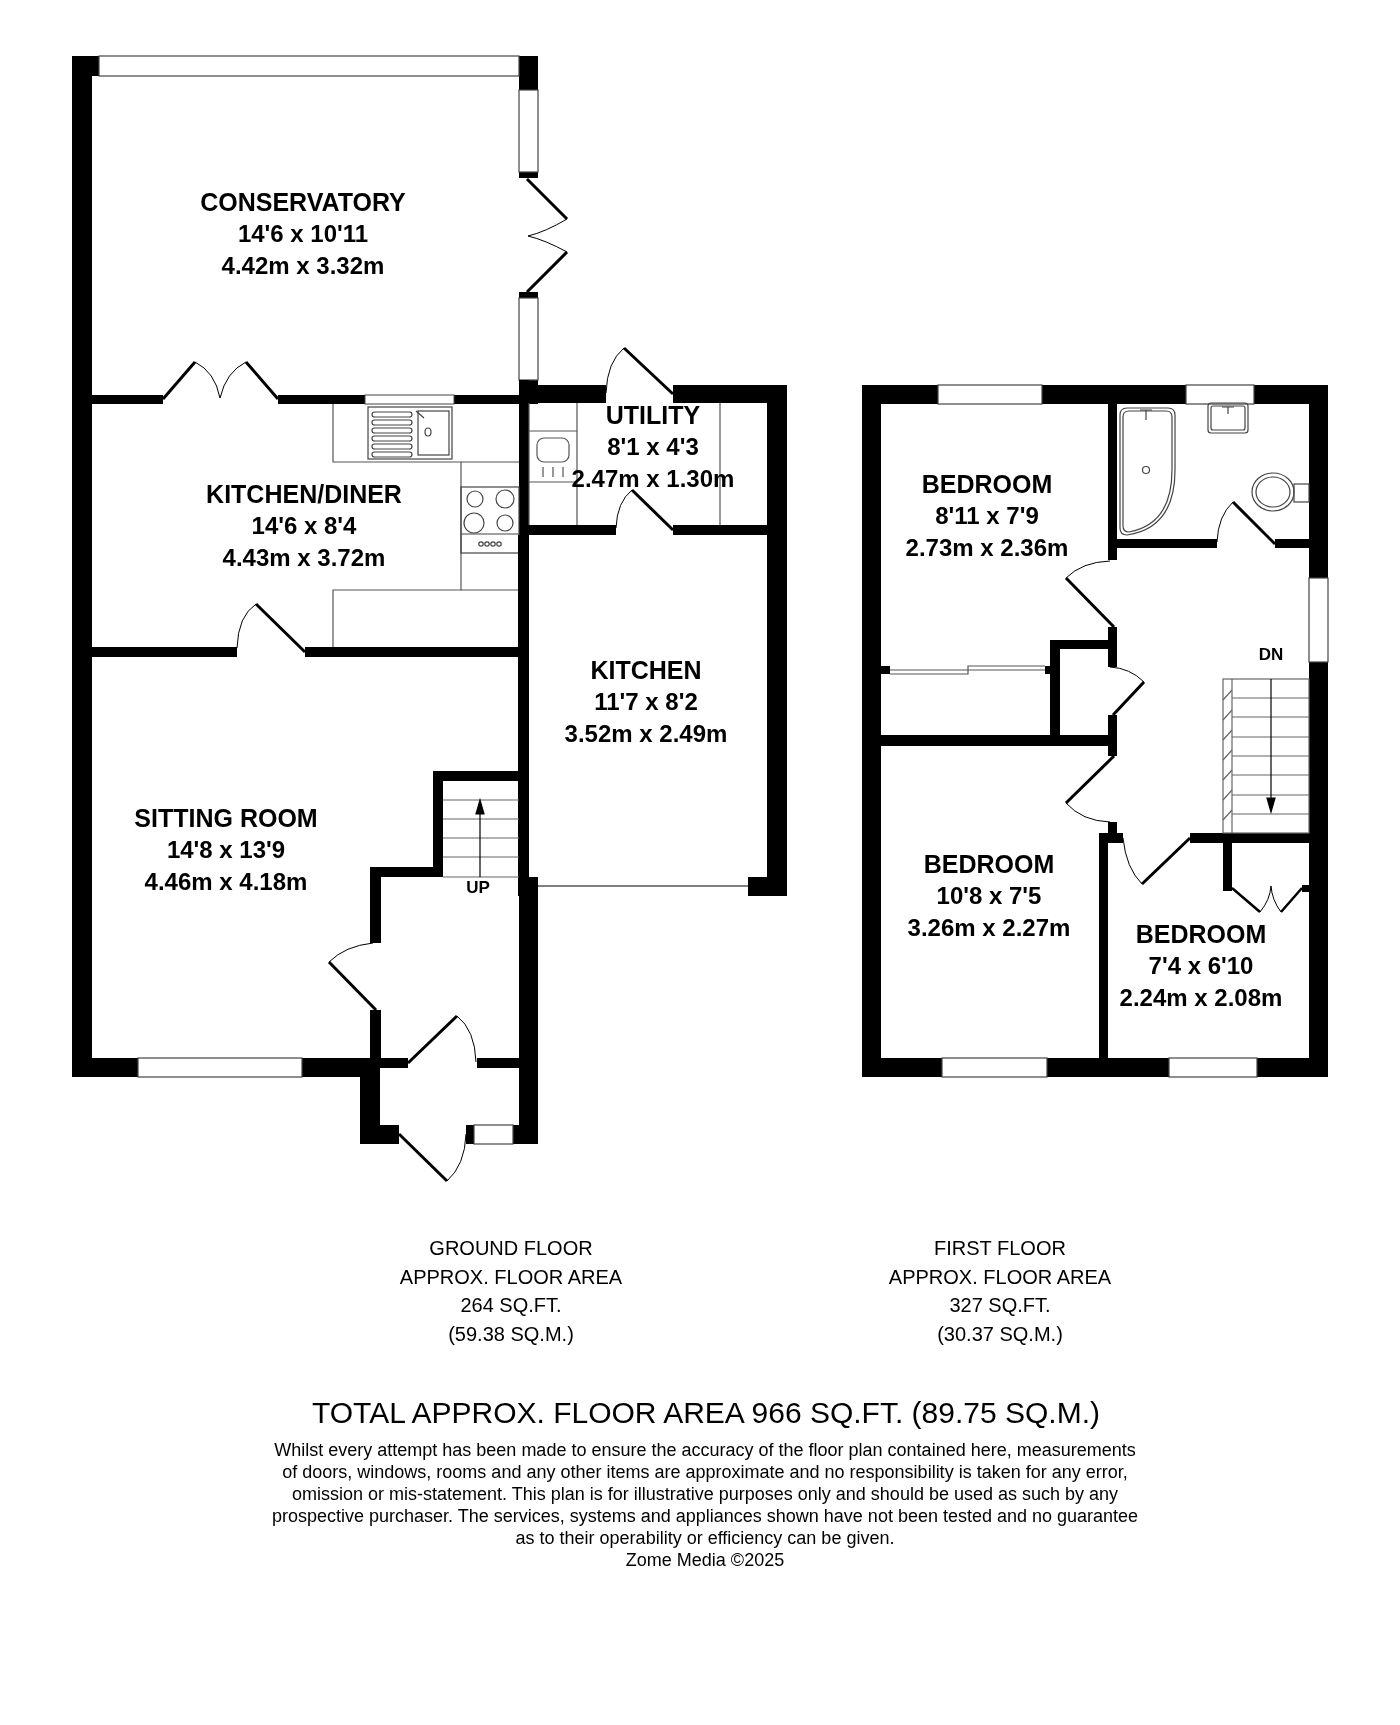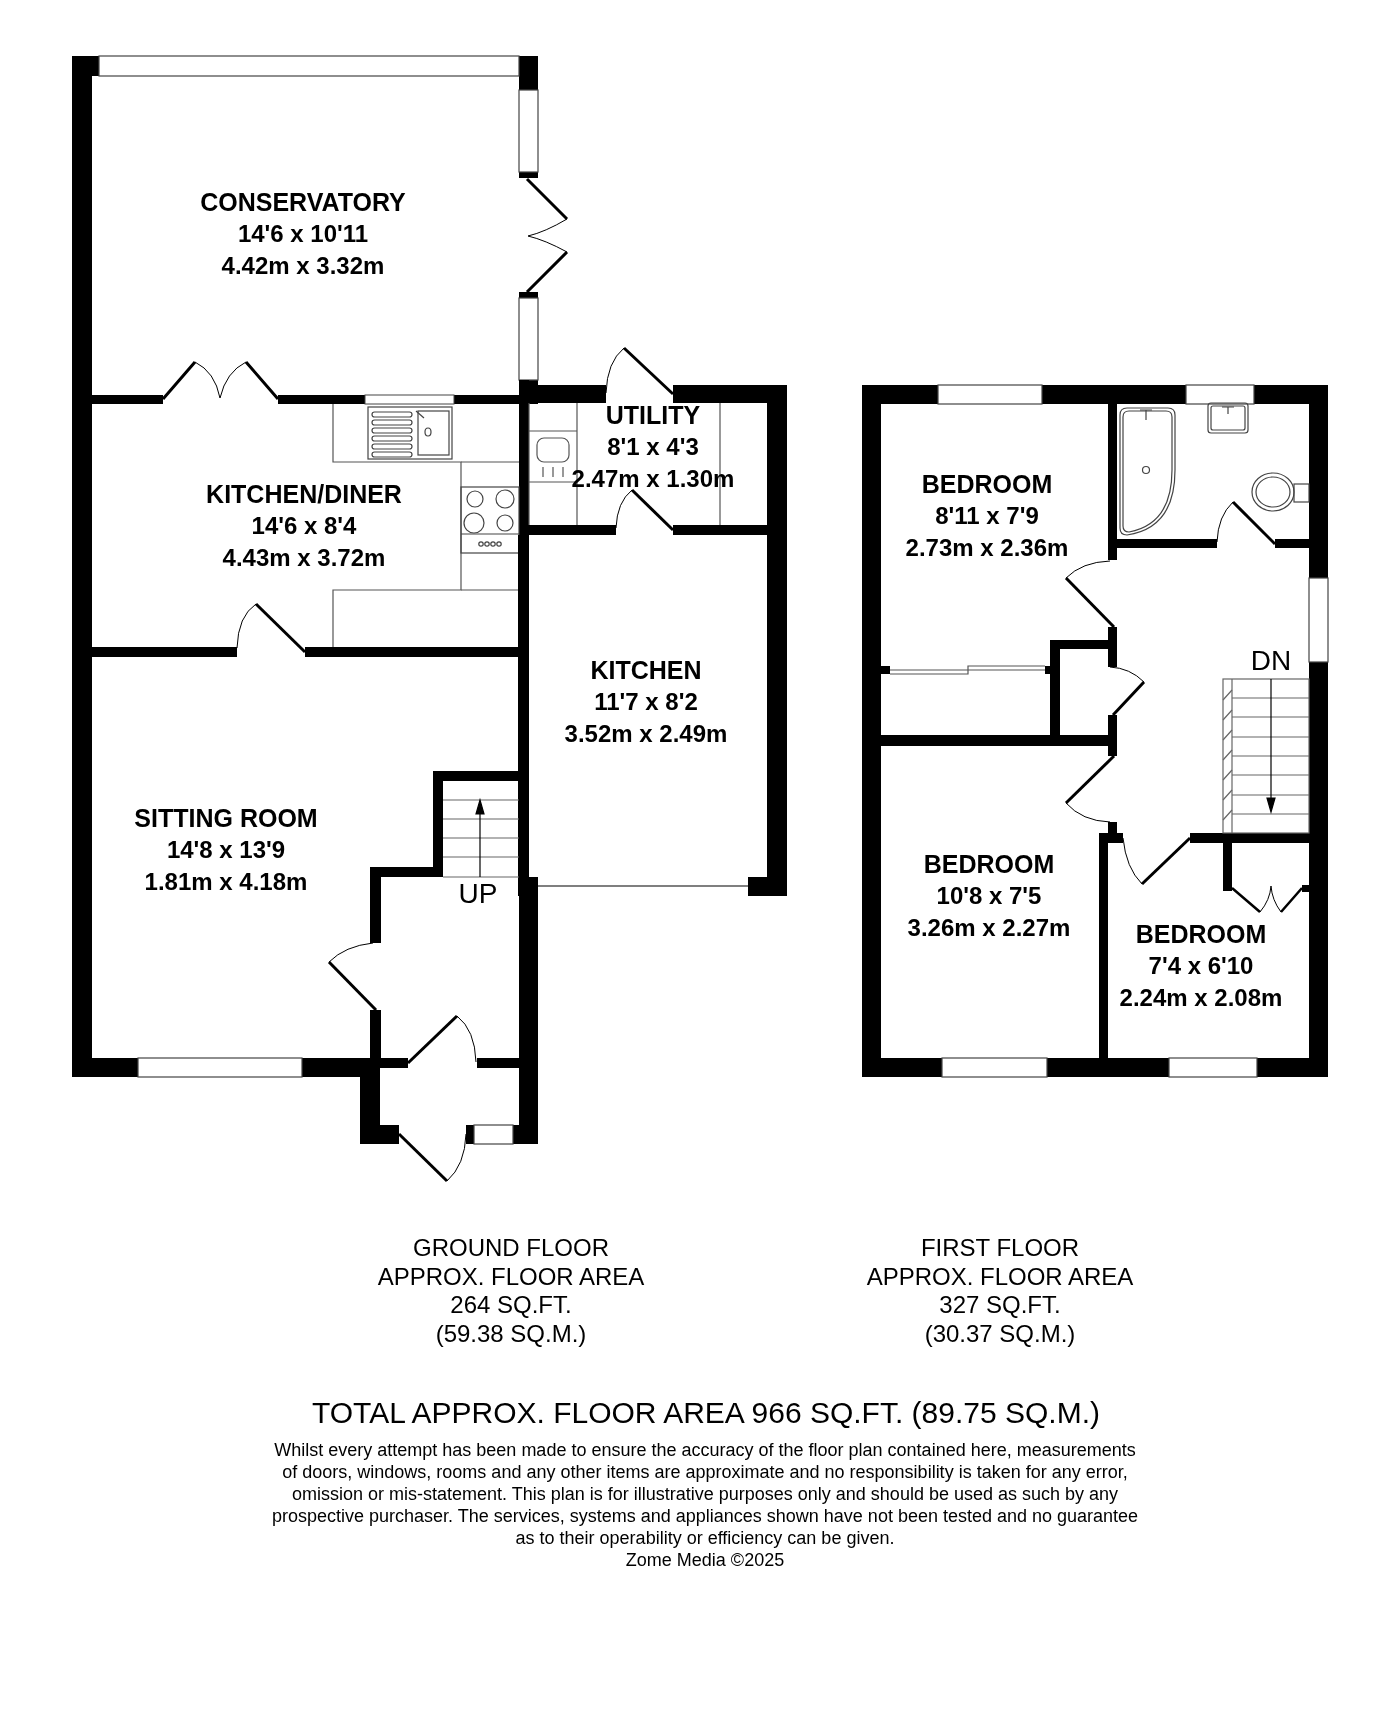--- a/index.html
+++ b/index.html
@@ -1,26 +1,26 @@
 <!DOCTYPE html>
 <html><head>
 <meta charset="utf-8">
 <style>
   html,body{margin:0;padding:0;background:#fff;}
   body{width:1400px;height:1725px;position:relative;overflow:hidden;font-family:"Liberation Sans",sans-serif;color:#000;}
   #plan{position:absolute;left:0;top:0;}
   .lbl{position:absolute;text-align:center;font-weight:bold;font-size:24px;line-height:32px;transform:translateX(-50%);white-space:nowrap;}
   .lbl span{display:block;}
   .lbl .name{font-size:25px;}
-  .floor-sum{position:absolute;text-align:center;font-size:24px;line-height:28.5px;transform:translateX(-50%);white-space:nowrap;}
+  .floor-sum{position:absolute;text-align:center;font-size:20px;line-height:28.5px;transform:translateX(-50%);white-space:nowrap;}
   .floor-sum span{display:block;}
   .total{position:absolute;left:0;width:1412px;top:1395px;text-align:center;font-size:30px;line-height:36px;white-space:nowrap;}
   .disclaimer{position:absolute;left:0;width:1410px;top:1439px;text-align:center;font-size:18px;line-height:22px;}
   .disclaimer span{display:block;white-space:nowrap;}
-  .mark{position:absolute;font-weight:normal;font-size:28px;transform:translateX(-50%);}
+  .mark{position:absolute;font-weight:bold;font-size:17px;transform:translateX(-50%);}
 </style>
 </head>
 <body>
 
 <svg id="plan" width="1400" height="1725" viewBox="0 0 1400 1725" xmlns="http://www.w3.org/2000/svg">
   <g>
 
     <g fill="#000">
       <rect x="72" y="56" width="20" height="1021"></rect>
       <rect x="72" y="56" width="27" height="20"></rect>
@@ -280,21 +280,21 @@
   <span>2.47m x 1.30m</span>
 </div>
 <div class="lbl" style="left:646px;top:654px;">
   <span class="name">KITCHEN</span>
   <span>11'7 x 8'2</span>
   <span>3.52m x 2.49m</span>
 </div>
 <div class="lbl" style="left:226px;top:802px;">
   <span class="name">SITTING ROOM</span>
   <span>14'8 x 13'9</span>
-  <span>1.81m x 4.18m</span>
+  <span>4.46m x 4.18m</span>
 </div>
 <div class="mark" style="left:478px;top:878px;">UP</div>
 
 <div class="lbl" style="left:987px;top:468px;">
   <span class="name">BEDROOM</span>
   <span>8'11 x 7'9</span>
   <span>2.73m x 2.36m</span>
 </div>
 <div class="lbl" style="left:989px;top:848px;">
   <span class="name">BEDROOM</span>

